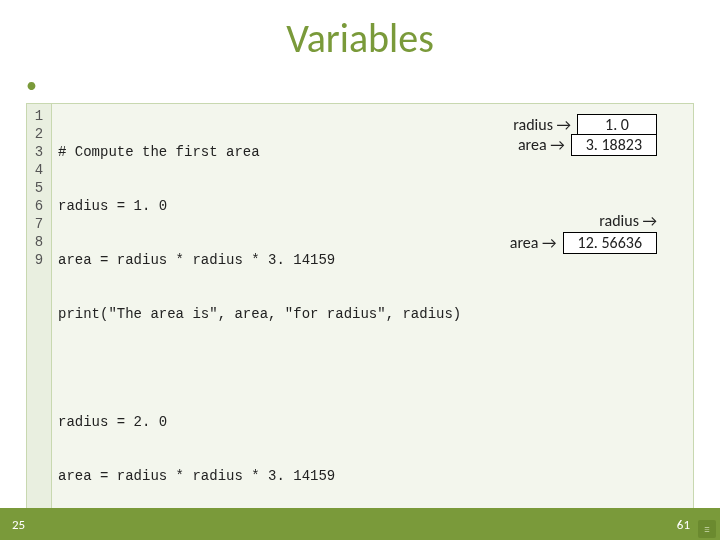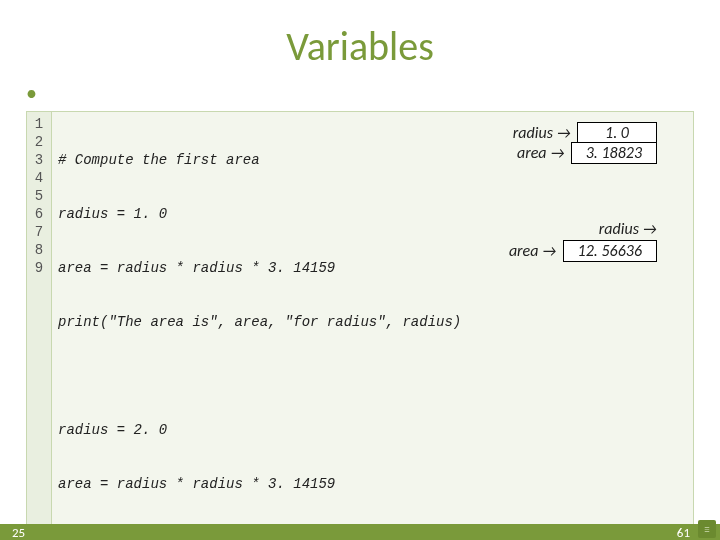--- a/index.html
+++ b/index.html
@@ -7,21 +7,21 @@
     width: 720px; height: 540px;
     font-family: Calibri, Arial, sans-serif;
     background: #fff;
     position: relative;
     overflow: hidden;
   }
   .title {
     text-align: center;
     font-size: 40px;
     color: #7a9a3a;
-    padding-top: 22px;
+    padding-top: 14px;
     font-weight: 400;
   }
   .content {
     padding: 12px 26px 0 26px;
   }
   .bullet-row {
     display: flex;
     align-items: baseline;
     font-size: 22px;
     color: #222;
@@ -56,47 +56,46 @@
     border: 1px solid #c8d8b0;
     border-left: none;
     font-family: "Courier New", monospace;
     font-size: 14px;
     color: #222;
     line-height: 18px;
     padding: 3px 6px;
     white-space: pre;
     position: relative;
   }
-  .code .line { height: 18px; display:block;font-style:italic; }
+  .code .line { height: 18px; display:block; }
   .overlay {
     position: absolute;
     right: 36px;
     display: flex;
     align-items: center;
     gap: 6px;
-    font-style: italic;
   }
   .ov-label {
     font-family: Calibri, Arial, sans-serif;
     font-size: 16px;
     color: #222;
   }
   .ov-box {
     border: 1.5px solid #000;
     background: #fff;
     font-family: Calibri, Arial, sans-serif;
     font-size: 16px;
     text-align: center;
     min-width: 80px;
     padding: 1px 14px;
   }
   .footer {
     position: absolute;
     left: 0; right: 0; bottom: 0;
-    height: 16px;
+    height: 32px;
     background: #7a9a3a;
     display: flex;
     align-items: center;
     justify-content: space-between;
     padding: 0 30px 0 12px;
     color: #fff;
     font-size: 13px;
   }
   .footer-icon {
     position: absolute;

